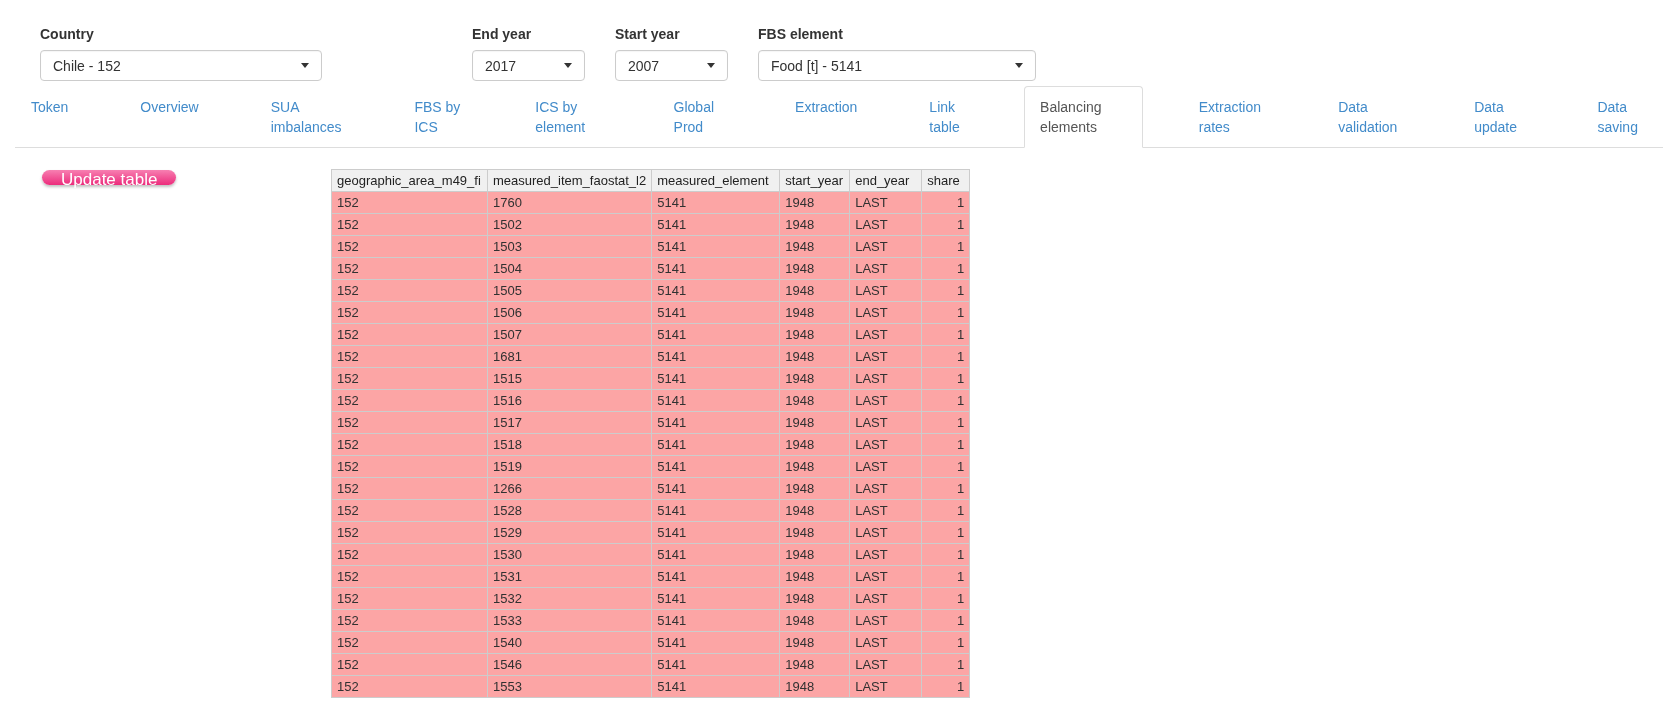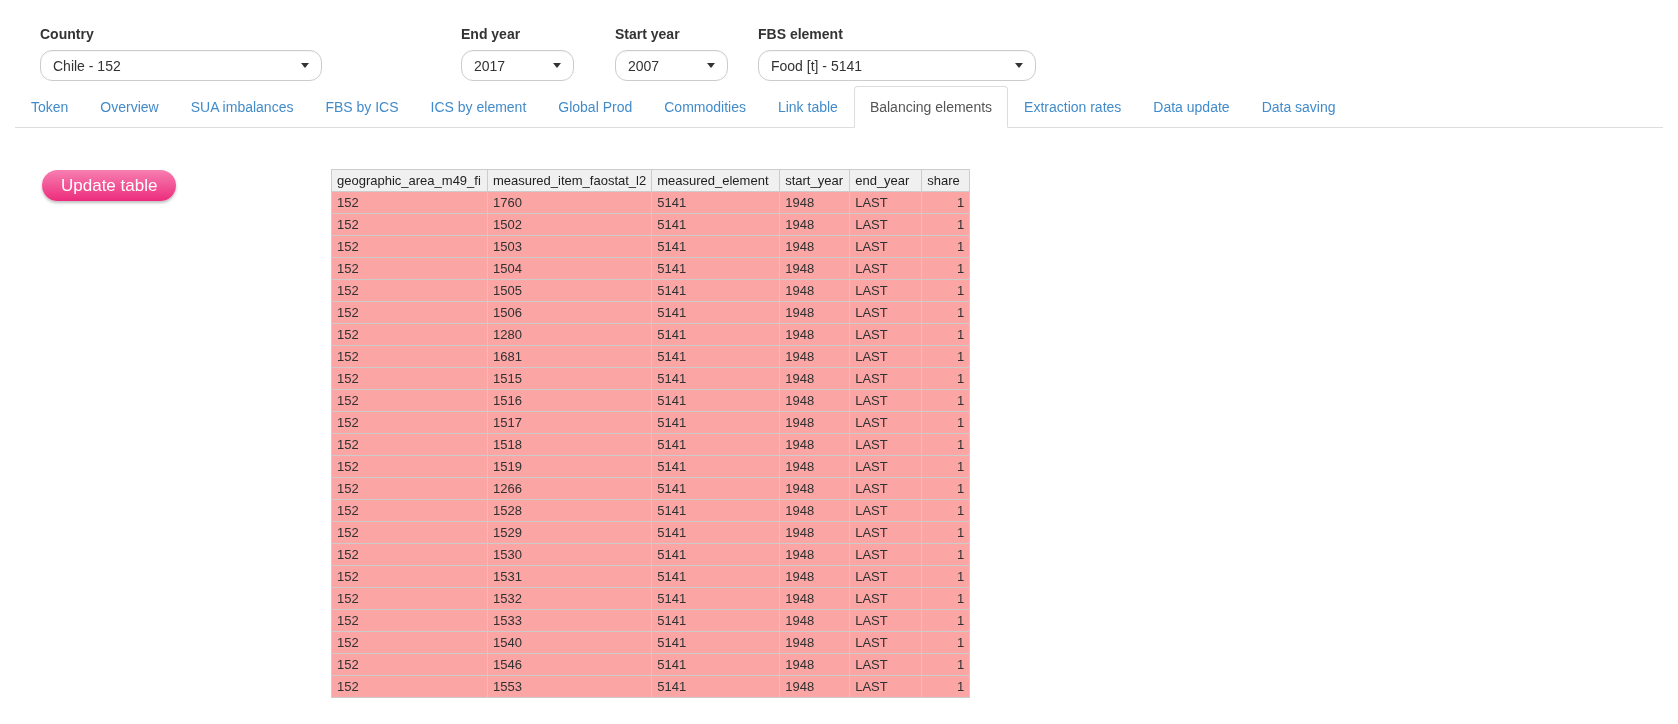--- a/index.html
+++ b/index.html
@@ -14,45 +14,45 @@
   *{box-sizing:border-box;}
   html,body{margin:0;padding:0;}
   body{
     width:1678px;height:724px;overflow:hidden;background:#fff;
     font-family:"Liberation Sans", sans-serif;color:#333;position:relative;
   }
   
   .control{position:absolute;margin-top:8px;}
   .control label{display:block;font-size:14px;font-weight:bold;color:#333;margin-bottom:8px;}
   .select{
-    height:31px;border:1px solid #ccc;border-radius:12px;background:#fff;
+    height:31px;border:1px solid #ccc;border-radius:4px;background:#fff;
     display:flex;align-items:center;justify-content:space-between;
     padding:0 12px;font-size:14px;color:#333;cursor:pointer;
     box-shadow:inset 0 1px 1px rgba(0,0,0,.04);
   }
   .caret-icon{
     width:0;height:0;border-left:4.5px solid transparent;border-right:4.5px solid transparent;
     border-top:5px solid #333;margin-left:8px;flex:0 0 auto;
   }
   #ctl-country{left:40px;top:18px;width:282px;}
-  #ctl-endyear{left:461px;top:18px;width:113px;}
+  #ctl-endyear{left:472px;top:18px;width:113px;}
   #ctl-startyear{left:615px;top:18px;width:113px;}
   #ctl-fbselement{left:758px;top:18px;width:278px;}
   
   .tabbar{position:absolute;top:86px;left:15px;right:15px;border-bottom:1px solid var(--border);}
-  .tabbar ul{list-style:none;margin:0;padding:0;display:flex;}
+  .tabbar ul{list-style:none;margin:0;padding:0;display:flex;gap:40px;}
   .tabbar li{margin-bottom:-1px;}
   .tabbar li a{
     display:block;padding:10px 15px;font-size:14px;line-height:20px;color:var(--link);
     text-decoration:none;border:1px solid transparent;border-radius:4px 4px 0 0;cursor:pointer;
   }
   .tabbar li.active a{color:var(--tab-active);background:#fff;border-color:var(--border) var(--border) transparent;}
   
   .update-btn{
-    position:absolute;left:42px;top:170px;height:31px;padding:0 19px;border:none;
+    position:absolute;left:42px;top:170px;height:15px;padding:0 19px;border:none;
     border-radius:16px;color:#fff;font-size:17px;font-family:inherit;
     background:linear-gradient(180deg,var(--btn-top),var(--btn-bottom));
     box-shadow:0 2px 3px rgba(0,0,0,.25);cursor:pointer;
   }
   .ht{
     position:absolute;left:331px;top:169px;border-collapse:collapse;
     font-size:13px;color:#313131;table-layout:fixed;background:#fca5a5;
   }
   .ht th,.ht td{
     border:1px solid var(--grid);height:22px;padding:0 5px;
@@ -112,30 +112,33 @@
         <li>
           <a>FBS by ICS</a>
         </li>
         <li>
           <a>ICS by element</a>
         </li>
         <li>
           <a>Global Prod</a>
         </li>
         <li>
-          <a>Commodities</a>
+          <a>Extraction</a>
         </li>
         <li>
           <a>Link table</a>
         </li>
         <li class="active">
           <a>Balancing elements</a>
         </li>
         <li>
           <a>Extraction rates</a>
+        </li>
+        <li>
+          <a>Data validation</a>
         </li>
         <li>
           <a>Data update</a>
         </li>
         <li>
           <a>Data saving</a>
         </li>
       </ul>
   </nav>
 
@@ -204,21 +207,21 @@
           <tr>
             <td>152</td>
             <td>1506</td>
             <td>5141</td>
             <td>1948</td>
             <td>LAST</td>
             <td class="num">1</td>
           </tr>
           <tr>
             <td>152</td>
-            <td>1280</td>
+            <td>1507</td>
             <td>5141</td>
             <td>1948</td>
             <td>LAST</td>
             <td class="num">1</td>
           </tr>
           <tr>
             <td>152</td>
             <td>1681</td>
             <td>5141</td>
             <td>1948</td>

